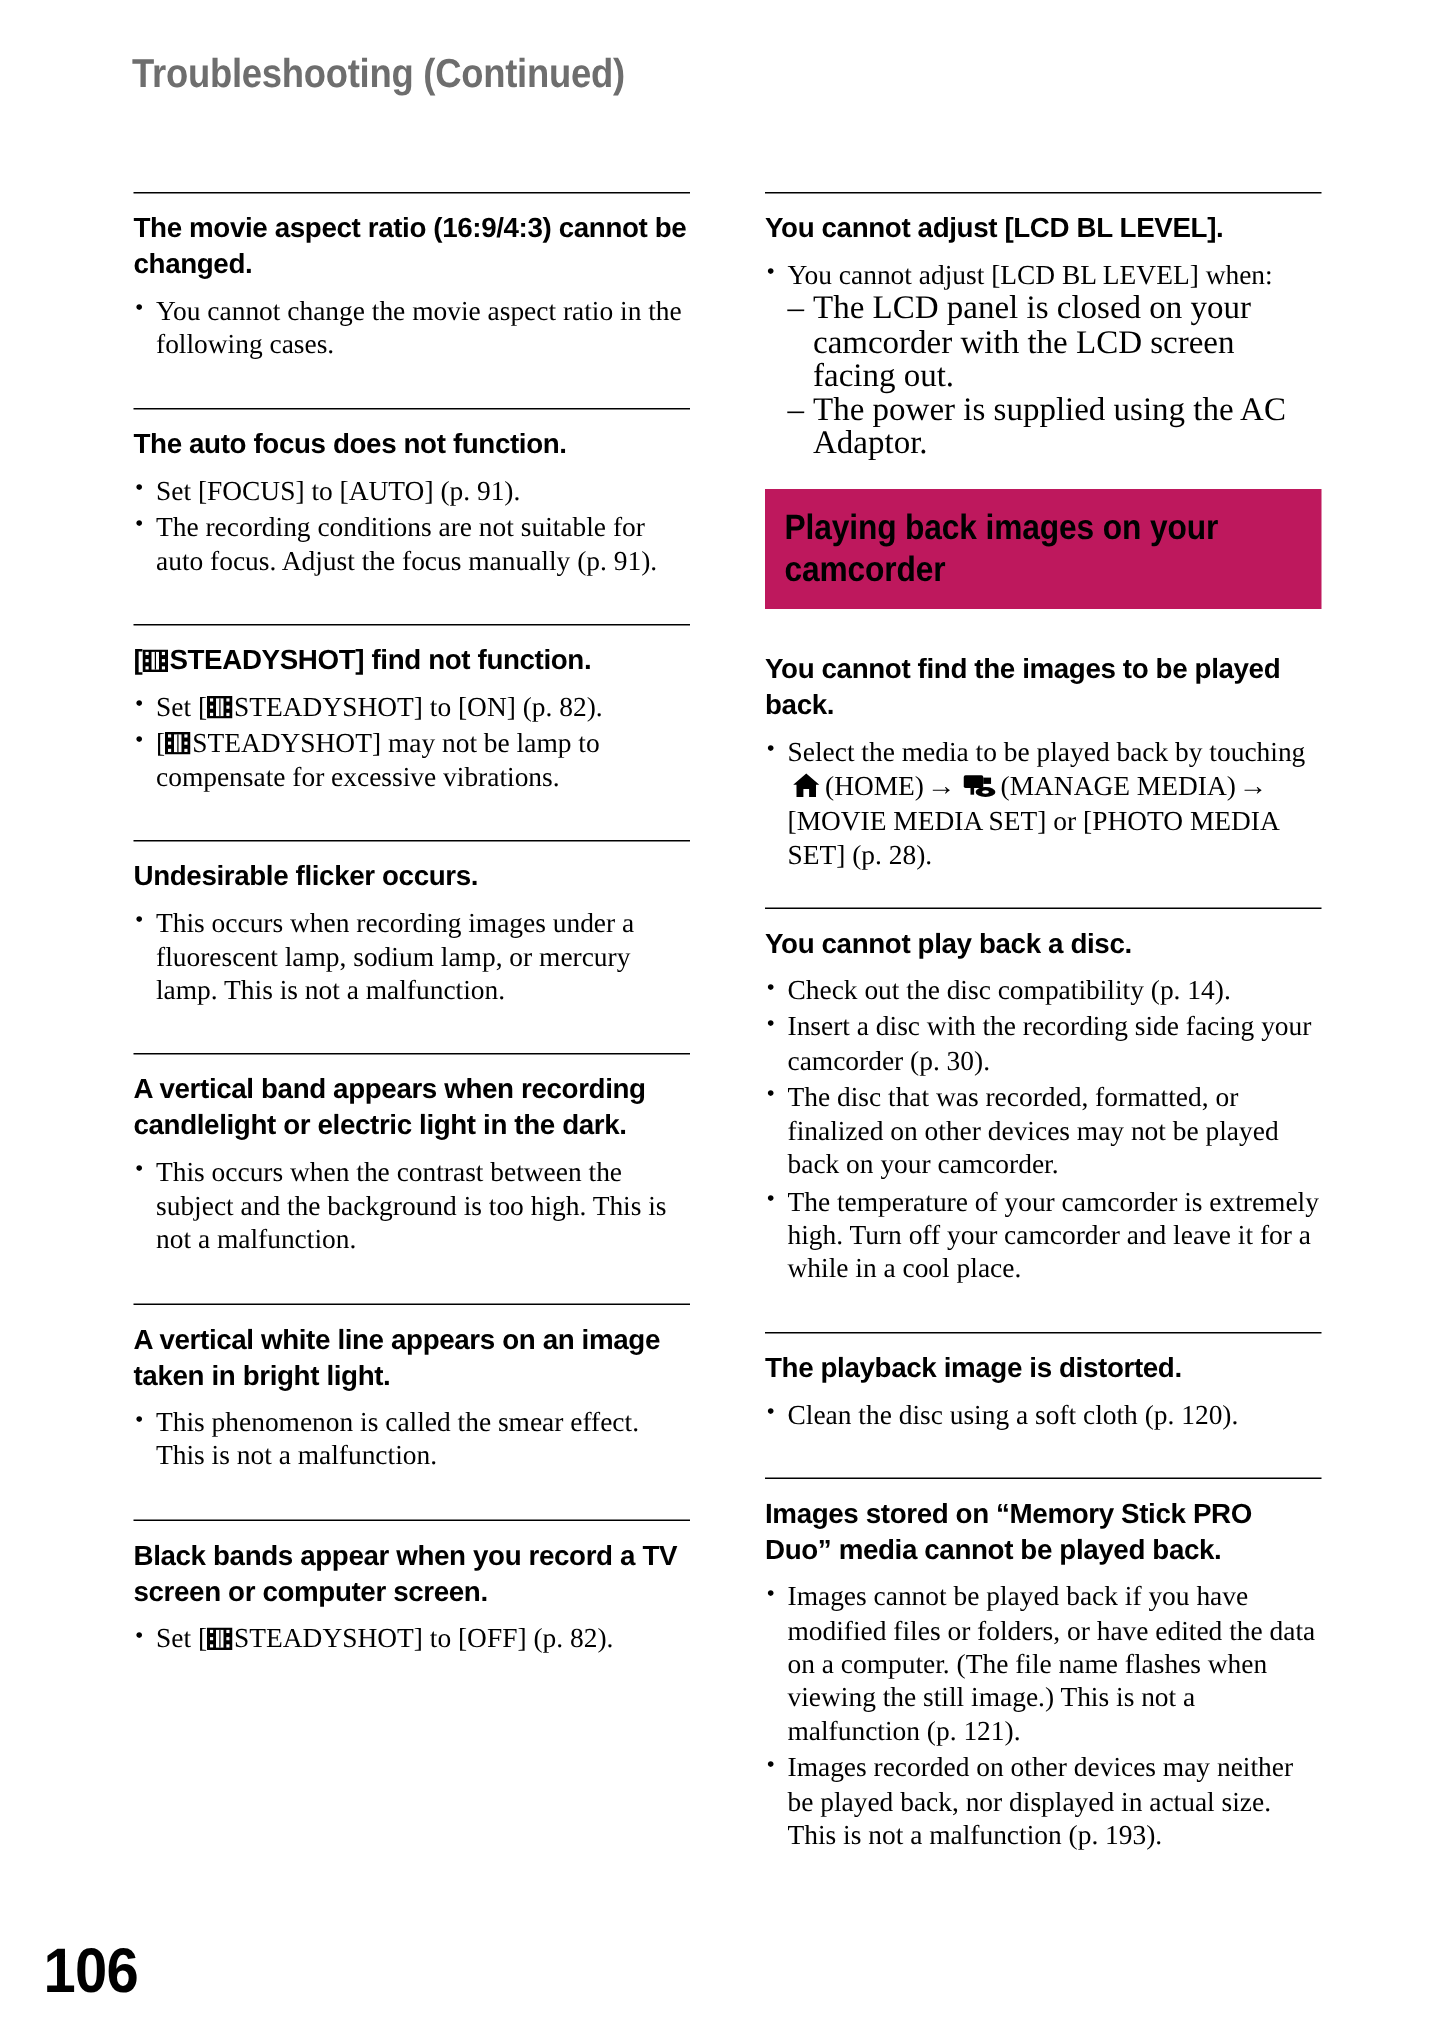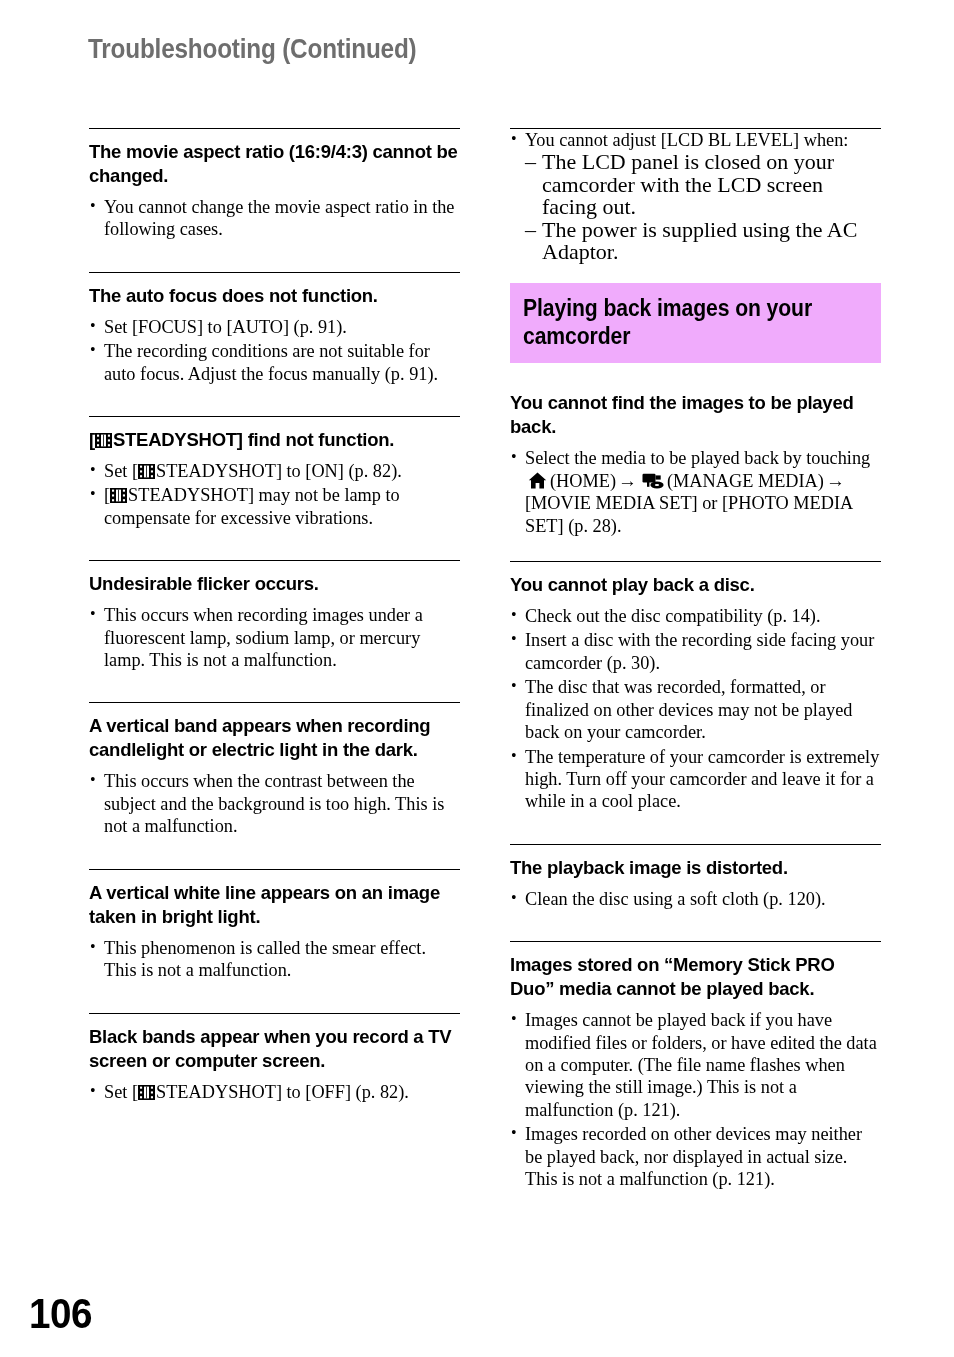--- a/index.html
+++ b/index.html
@@ -61,21 +61,21 @@
     font-family: "Liberation Sans", "DejaVu Sans", sans-serif;
     font-weight: bold;
     font-size: 18.5px;
     line-height: 24px;
     margin: 11px 0 8px 0;
     letter-spacing: -0.25px;
   }
 
   
   .section-band {
-    background: #f0abfc;
+    background: #be185d;
     margin: 20px 0 8px 0;
     padding: 11px 13px 13px 13px;
     box-sizing: border-box;
   }
   .section-band h2 {
     font-family: "Liberation Sans Narrow", "Liberation Sans", sans-serif;
     font-weight: bold;
     font-size: 23.5px;
     line-height: 28px;
     margin: 0;
@@ -280,20 +280,21 @@
           </span><span>STEADYSHOT] to [OFF] (p. 82).</span></li>
       </ul>
     </div>
 
   </div>
 
   <div class="col col-right">
 
     <div class="block">
       <hr class="rule">
+      <h2 class="qhead">You cannot adjust [LCD BL LEVEL].</h2>
       <ul class="bullets">
         <li>
           <span>You cannot adjust [LCD BL LEVEL] when:</span>
           <ul class="sub">
             <li>The LCD panel is closed on your camcorder with the LCD screen facing out.</li>
             <li>The power is supplied using the AC Adaptor.</li>
           </ul>
         </li>
       </ul>
     </div>
@@ -347,21 +348,21 @@
       </ul>
     </div>
 
     <div class="spacer-lg"></div>
 
     <div class="block">
       <hr class="rule">
       <h2 class="qhead">Images stored on “Memory Stick PRO Duo” media cannot be played back.</h2>
       <ul class="bullets">
         <li>Images cannot be played back if you have modified files or folders, or have edited the data on a computer. (The file name flashes when viewing the still image.) This is not a malfunction (p. 121).</li>
-        <li>Images recorded on other devices may neither be played back, nor displayed in actual size. This is not a malfunction (p. 121).</li>
+        <li>Images recorded on other devices may neither be played back, nor displayed in actual size. This is not a malfunction (p. 193).</li>
       </ul>
     </div>
 
   </div>
 
 </div>
 
 <div class="folio">106</div>
 
 </body></html>

